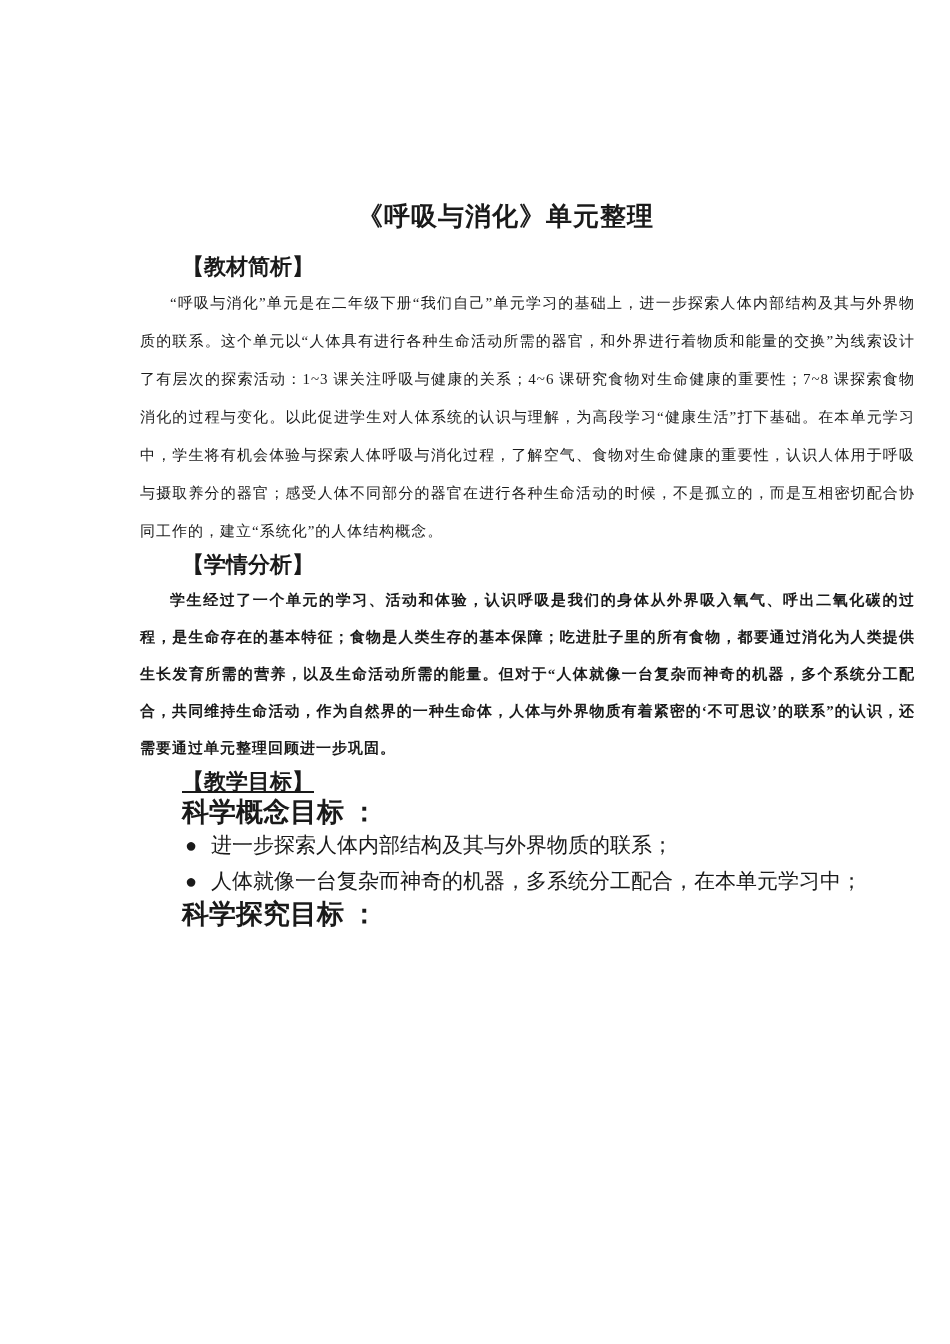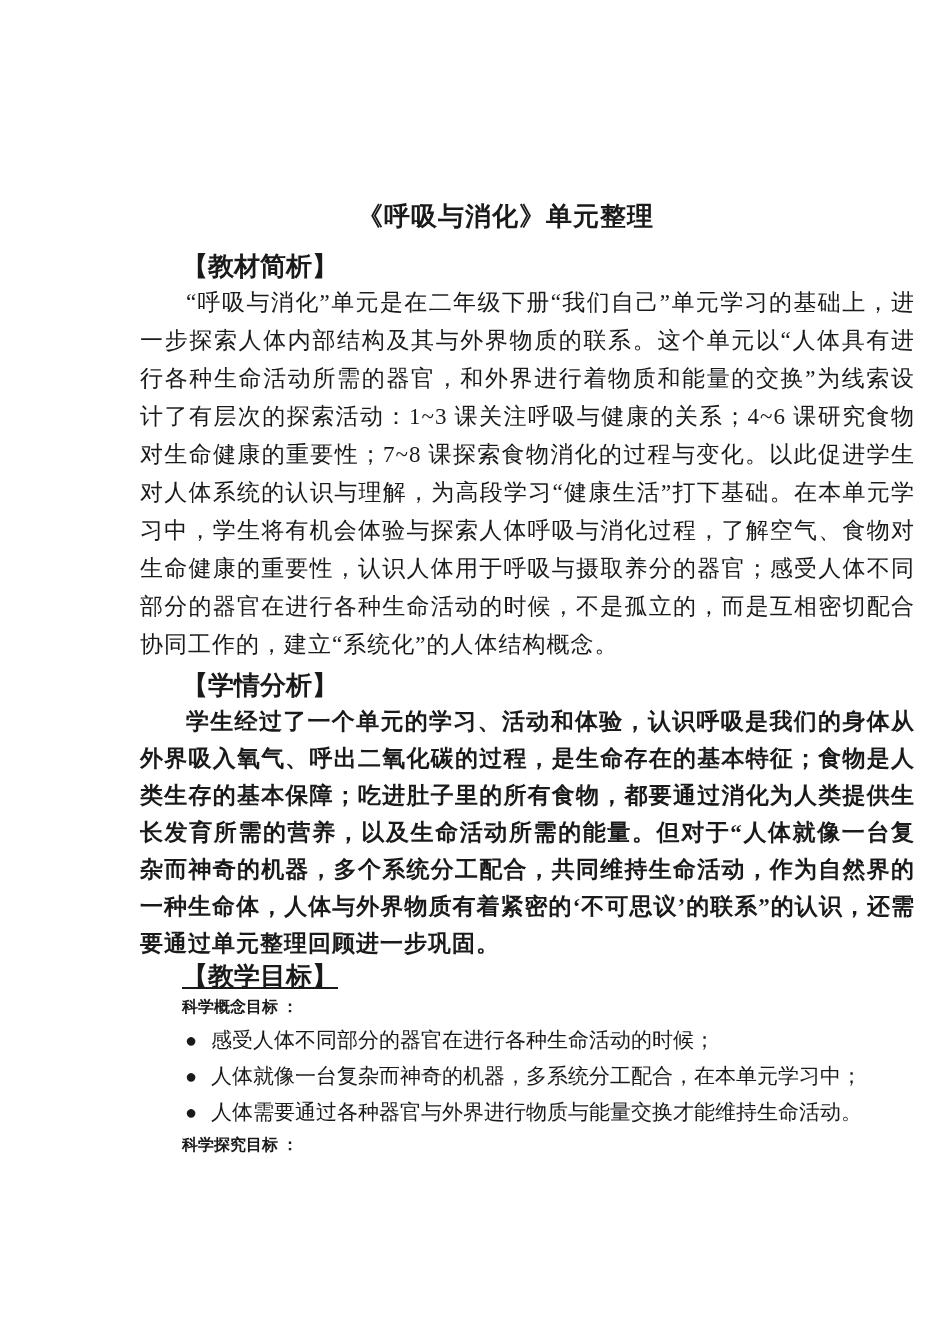--- a/index.html
+++ b/index.html
@@ -23,44 +23,44 @@
   .doc-title {
     font-size: 26px;
     font-weight: bold;
     line-height: 42px;
     text-align: center;
     margin: 0 44px 0 0; 
     letter-spacing: 1px;
     white-space: nowrap;
   }
   .section-header {
-    font-size: 26px;
+    font-size: 22px;
     font-weight: bold;
     line-height: 30px;
     padding-left: 42px;
     margin-top: 14px;
   }
   .section-header.first {
     margin-top: 14px;
   }
   .para {
-    font-size: 23px;
+    font-size: 15px;
     line-height: 38px;
     letter-spacing: 1px;
     text-align: justify;
     text-justify: inter-ideograph;
     text-indent: 2em;
     margin: 2px 0 0 0;
   }
   .para.tight {
     line-height: 37px;
     font-weight: bold;
   }
   .goal-subheader {
-    font-size: 16px;
+    font-size: 27px;
     font-weight: bold;
     line-height: 30px;
     padding-left: 42px;
     margin: 0;
   }
   .bullet-row {
     font-size: 21px;
     line-height: 36px;
     padding-left: 45px;
     white-space: nowrap;
@@ -77,36 +77,33 @@
 
 <div class="page">
   <div class="content">
 
     <div class="doc-title">《呼吸与消化》单元整理</div>
 
     <div class="section-header first">【教材简析】</div>
 
     <p class="para">“呼吸与消化”单元是在二年级下册“我们自己”单元学习的基础上，进一步探索人体内部结构及其与外界物质的联系。这个单元以“人体具有进行各种生命活动所需的器官，和外界进行着物质和能量的交换”为线索设计了有层次的探索活动：1~3 课关注呼吸与健康的关系；4~6 课研究食物对生命健康的重要性；7~8 课探索食物消化的过程与变化。以此促进学生对人体系统的认识与理解，为高段学习“健康生活”打下基础。在本单元学习中，学生将有机会体验与探索人体呼吸与消化过程，了解空气、食物对生命健康的重要性，认识人体用于呼吸与摄取养分的器官；感受人体不同部分的器官在进行各种生命活动的时候，不是孤立的，而是互相密切配合协同工作的，建立“系统化”的人体结构概念。</p>
 
-    <div class="section-header" style="margin-top:7px;">【学情分析】</div>
+    <div class="section-header" style="margin-top:0;">【学情分析】</div>
 
     <p class="para tight">学生经过了一个单元的学习、活动和体验，认识呼吸是我们的身体从外界吸入氧气、呼出二氧化碳的过程，是生命存在的基本特征；食物是人类生存的基本保障；吃进肚子里的所有食物，都要通过消化为人类提供生长发育所需的营养，以及生命活动所需的能量。但对于“人体就像一台复杂而神奇的机器，多个系统分工配合，共同维持生命活动，作为自然界的一种生命体，人体与外界物质有着紧密的‘不可思议’的联系”的认识，还需要通过单元整理回顾进一步巩固。</p>
 
     <div class="section-header" style="margin-top:0;text-decoration:underline;">【教学目标】</div>
 
     <div class="goal-subheader">科学概念目标 ：</div>
 
     <div class="bullet-list">
       <div class="bullet-row">
-        <span class="bullet-dot">●</span><span>感受人体不同部分的器官在进行各种生命活动的时候；</span>
+        <span class="bullet-dot">●</span><span>进一步探索人体内部结构及其与外界物质的联系；</span>
       </div>
       <div class="bullet-row">
         <span class="bullet-dot">●</span><span>人体就像一台复杂而神奇的机器，多系统分工配合，在本单元学习中；</span>
-      </div>
-      <div class="bullet-row">
-        <span class="bullet-dot">●</span><span>人体需要通过各种器官与外界进行物质与能量交换才能维持生命活动。</span>
       </div>
     </div>
 
     <div class="goal-subheader">科学探究目标 ：</div>
 
   </div>
 </div>
 
 </body></html>

